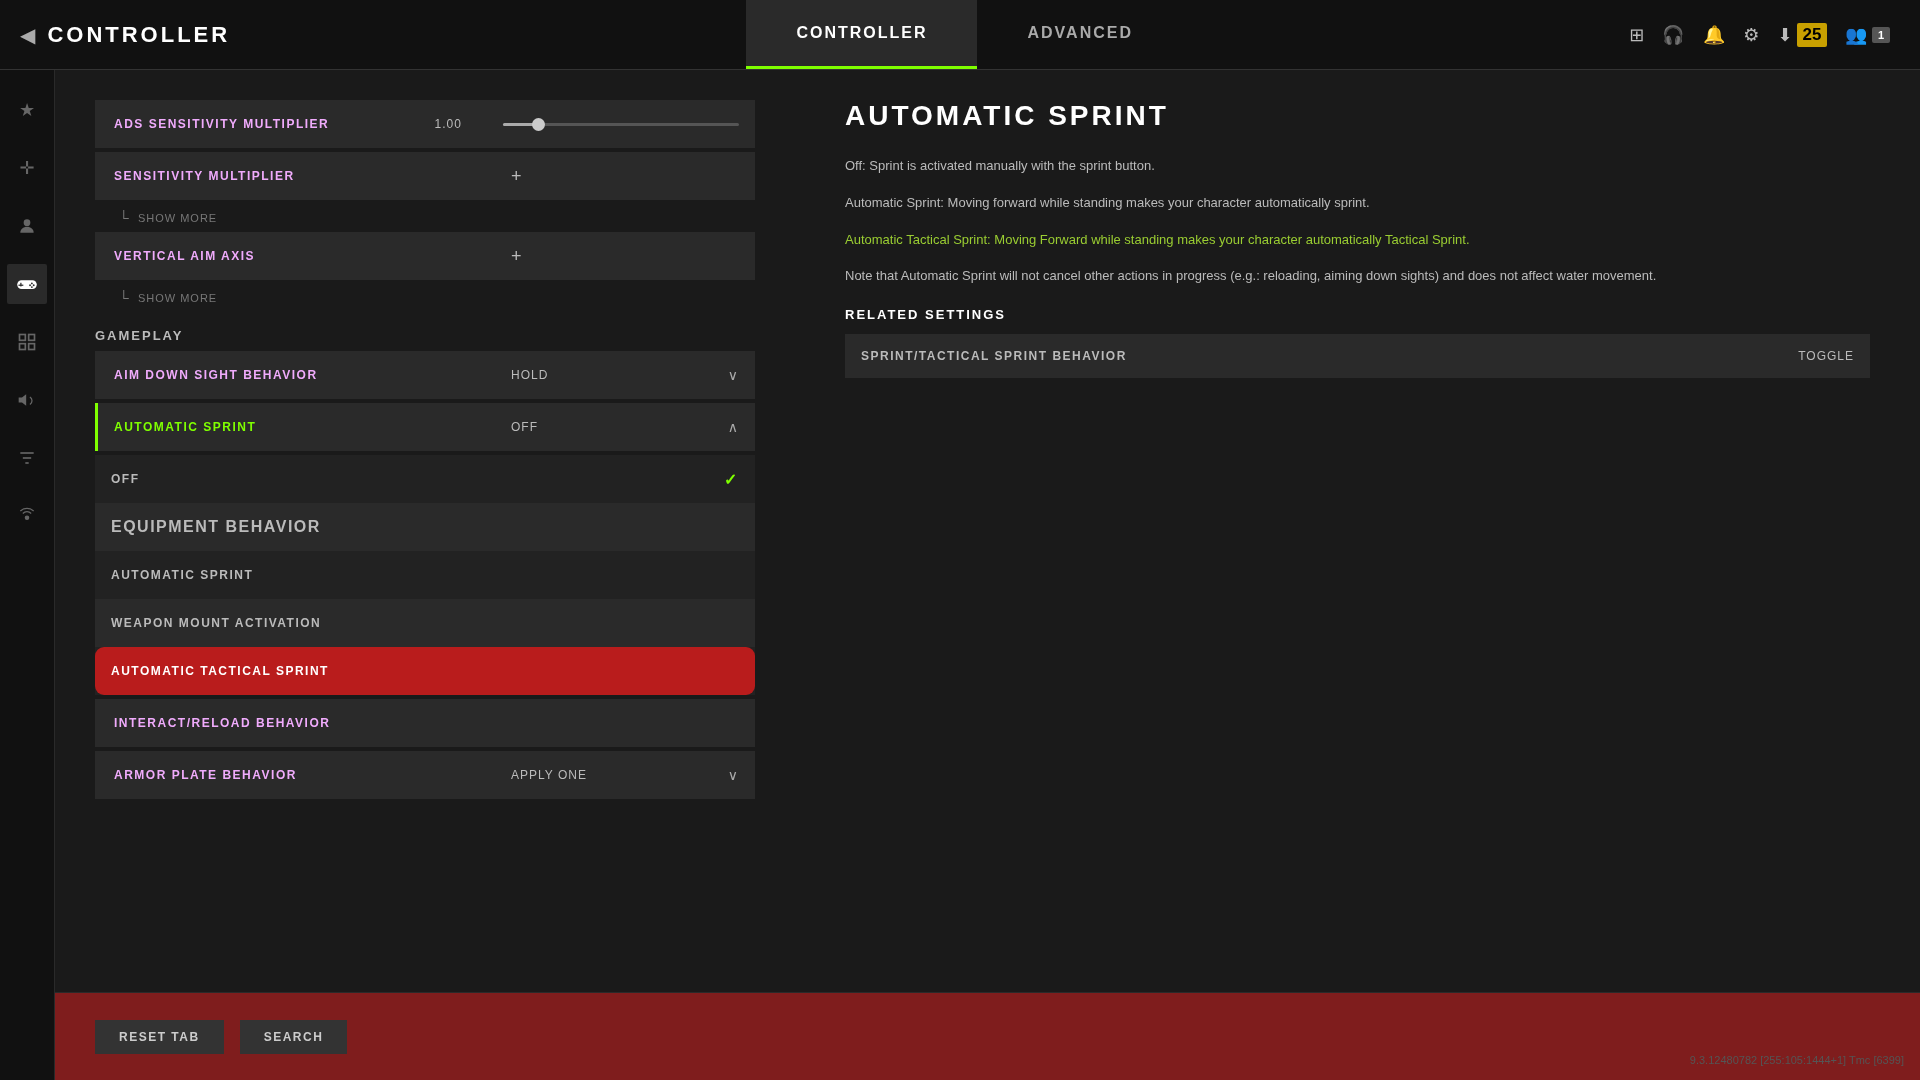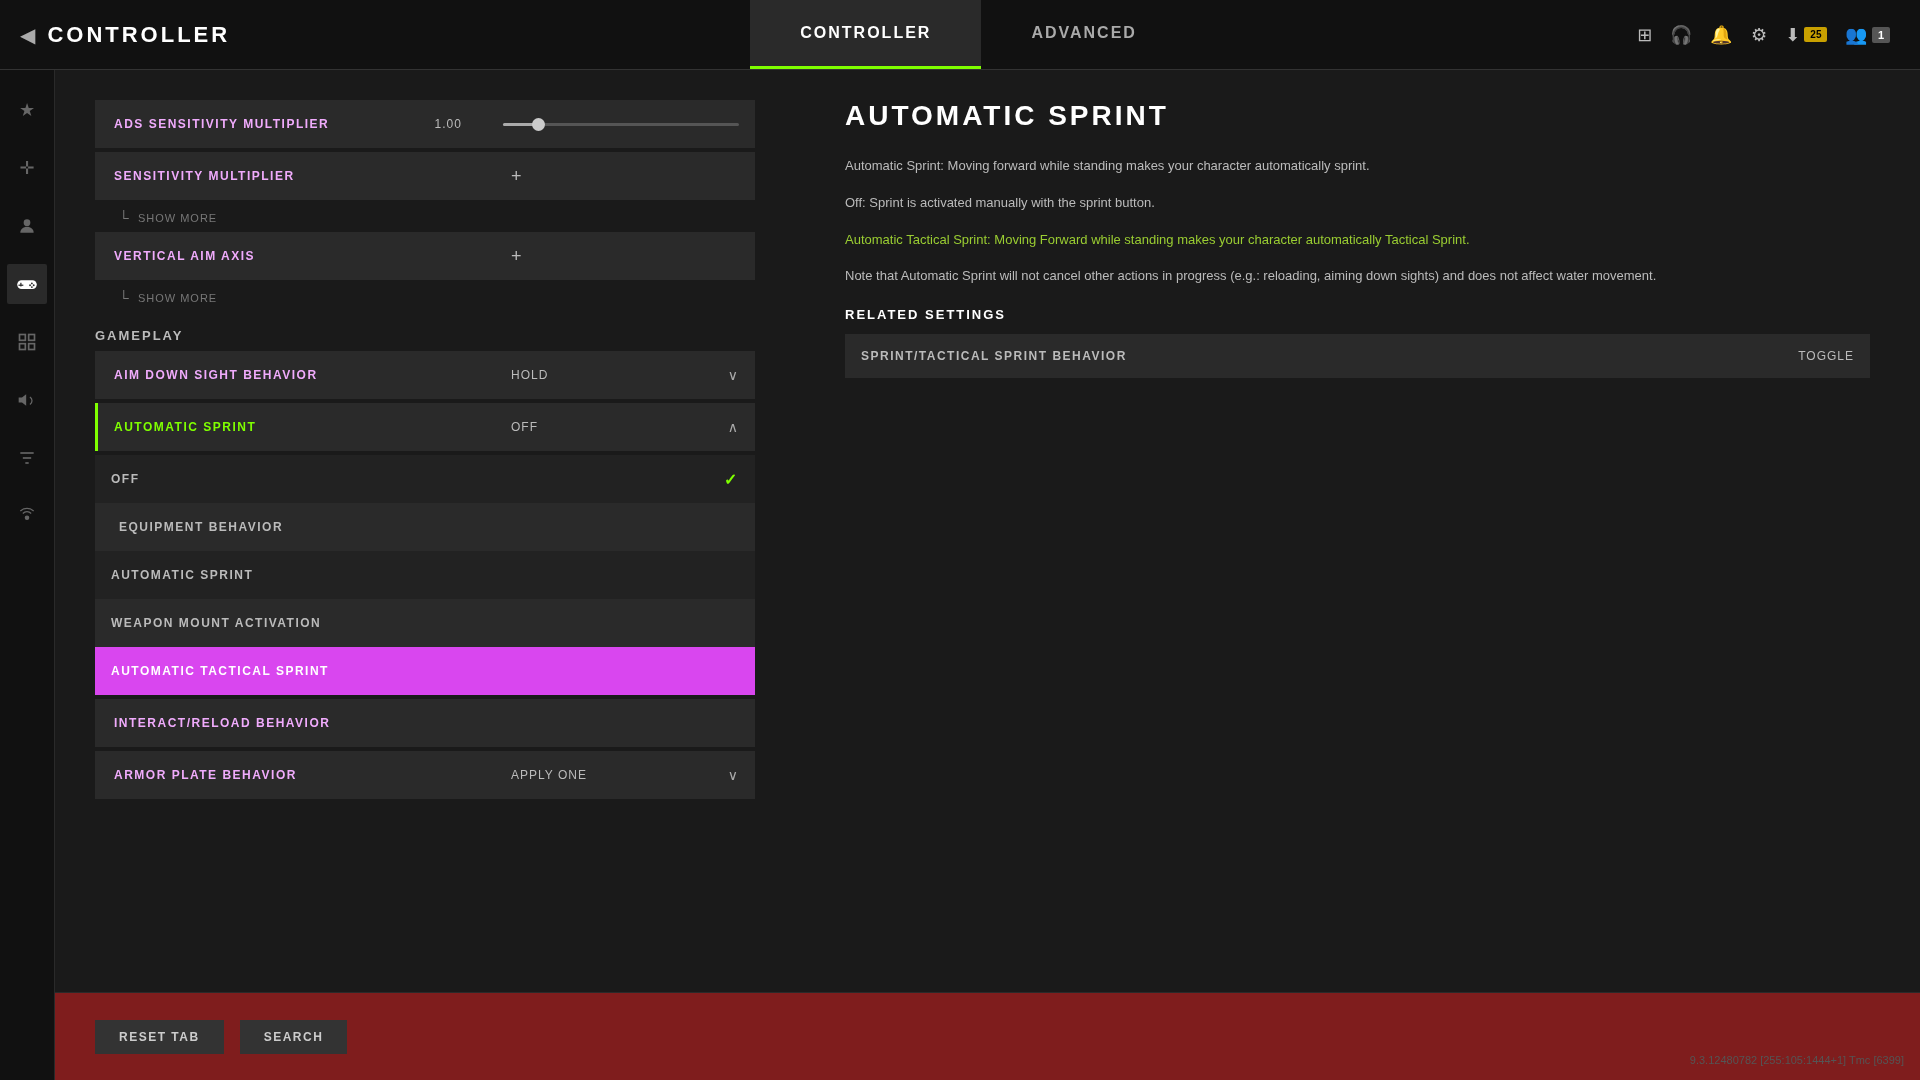--- a/index.html
+++ b/index.html
@@ -77,21 +77,21 @@
     .icon-btn {
       color: #bbb;
       font-size: 18px;
       cursor: pointer;
       display: flex;
       align-items: center;
     }
     .notification-badge {
       background: #c8a000;
       color: #000;
-      font-size: 10px;
+      font-size: 17px;
       font-weight: bold;
       padding: 2px 6px;
       border-radius: 2px;
       margin-left: 4px;
     }
     .player-badge {
       background: #555;
       color: #fff;
       font-size: 11px;
       font-weight: bold;
@@ -262,22 +262,23 @@
       letter-spacing: 1.5px;
       text-transform: uppercase;
       font-weight: bold;
       cursor: pointer;
       justify-content: space-between;
     }
     .dropdown-option.selected {
       color: #bbb;
     }
     .dropdown-option.highlighted-green {
-      background: #d946ef;
-      color: #fff;
+      background: #b91c1c;
+      color: #fff;
+      border-radius: 9px;
     }
     .checkmark {
       color: #7fff00;
       font-size: 16px;
     }
 
     
     .right-panel {
       flex: 1;
       padding: 30px 50px;
@@ -503,21 +504,21 @@
     </div>
 
     <div class="dropdown-open">
 
       <div class="dropdown-option selected">
         <span>OFF</span>
         <span class="checkmark">✓</span>
       </div>
 
       <div style="display:flex;align-items:center;height:48px;background:#2a2a2a;margin-bottom:0px;">
-        <span style="flex:1;padding-left:24px;color:#bbb;font-size:12px;letter-spacing:1.5px;text-transform:uppercase;font-weight:bold;">EQUIPMENT BEHAVIOR</span>
+        <span style="flex:1;padding-left:16px;color:#bbb;font-size:16px;letter-spacing:1.5px;text-transform:uppercase;font-weight:bold;">EQUIPMENT BEHAVIOR</span>
       </div>
 
       <div class="dropdown-option">
         <span>AUTOMATIC SPRINT</span>
       </div>
 
       <div style="display:flex;align-items:center;height:48px;background:#2a2a2a;">
         <span style="flex:1;padding-left:16px;color:#bbb;font-size:12px;letter-spacing:1.5px;text-transform:uppercase;font-weight:bold;">WEAPON MOUNT ACTIVATION</span>
       </div>
 
@@ -537,22 +538,22 @@
         <span>APPLY ONE</span>
         <span class="chevron">∨</span>
       </div>
     </div>
 
   </div>
 
   <div class="right-panel">
     <div class="detail-title">AUTOMATIC SPRINT</div>
 
+    <p class="detail-text">Off: Sprint is activated manually with the sprint button.</p>
     <p class="detail-text">Automatic Sprint: Moving forward while standing makes your character automatically sprint.</p>
-    <p class="detail-text">Off: Sprint is activated manually with the sprint button.</p>
     <p class="detail-text" style="color:#9acd32;">Automatic Tactical Sprint: Moving Forward while standing makes your character automatically Tactical Sprint.</p>
     <p class="detail-text">Note that Automatic Sprint will not cancel other actions in progress (e.g.: reloading, aiming down sights) and does not affect water movement.</p>
 
     <div class="related-settings-title">RELATED SETTINGS</div>
     <div class="related-row">
       <span class="related-label">SPRINT/TACTICAL SPRINT BEHAVIOR</span>
       <span class="related-value">TOGGLE</span>
     </div>
   </div>
 

